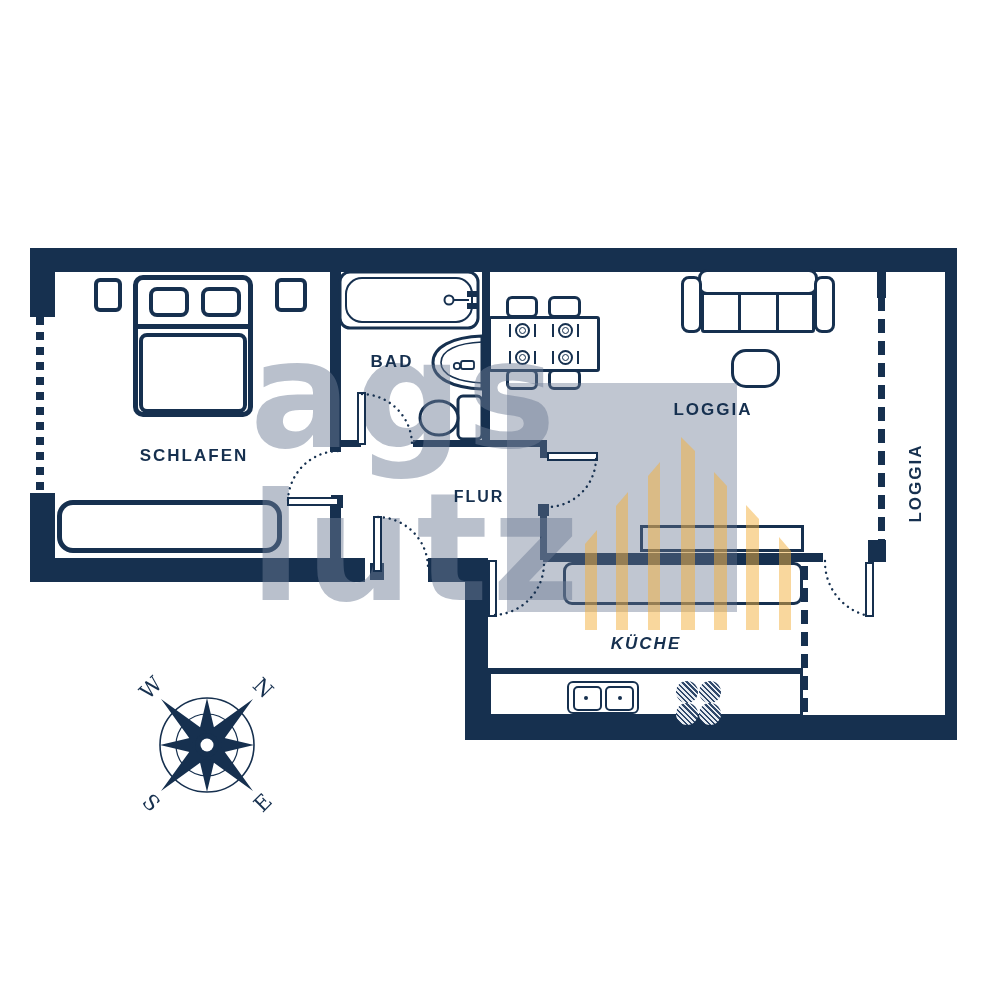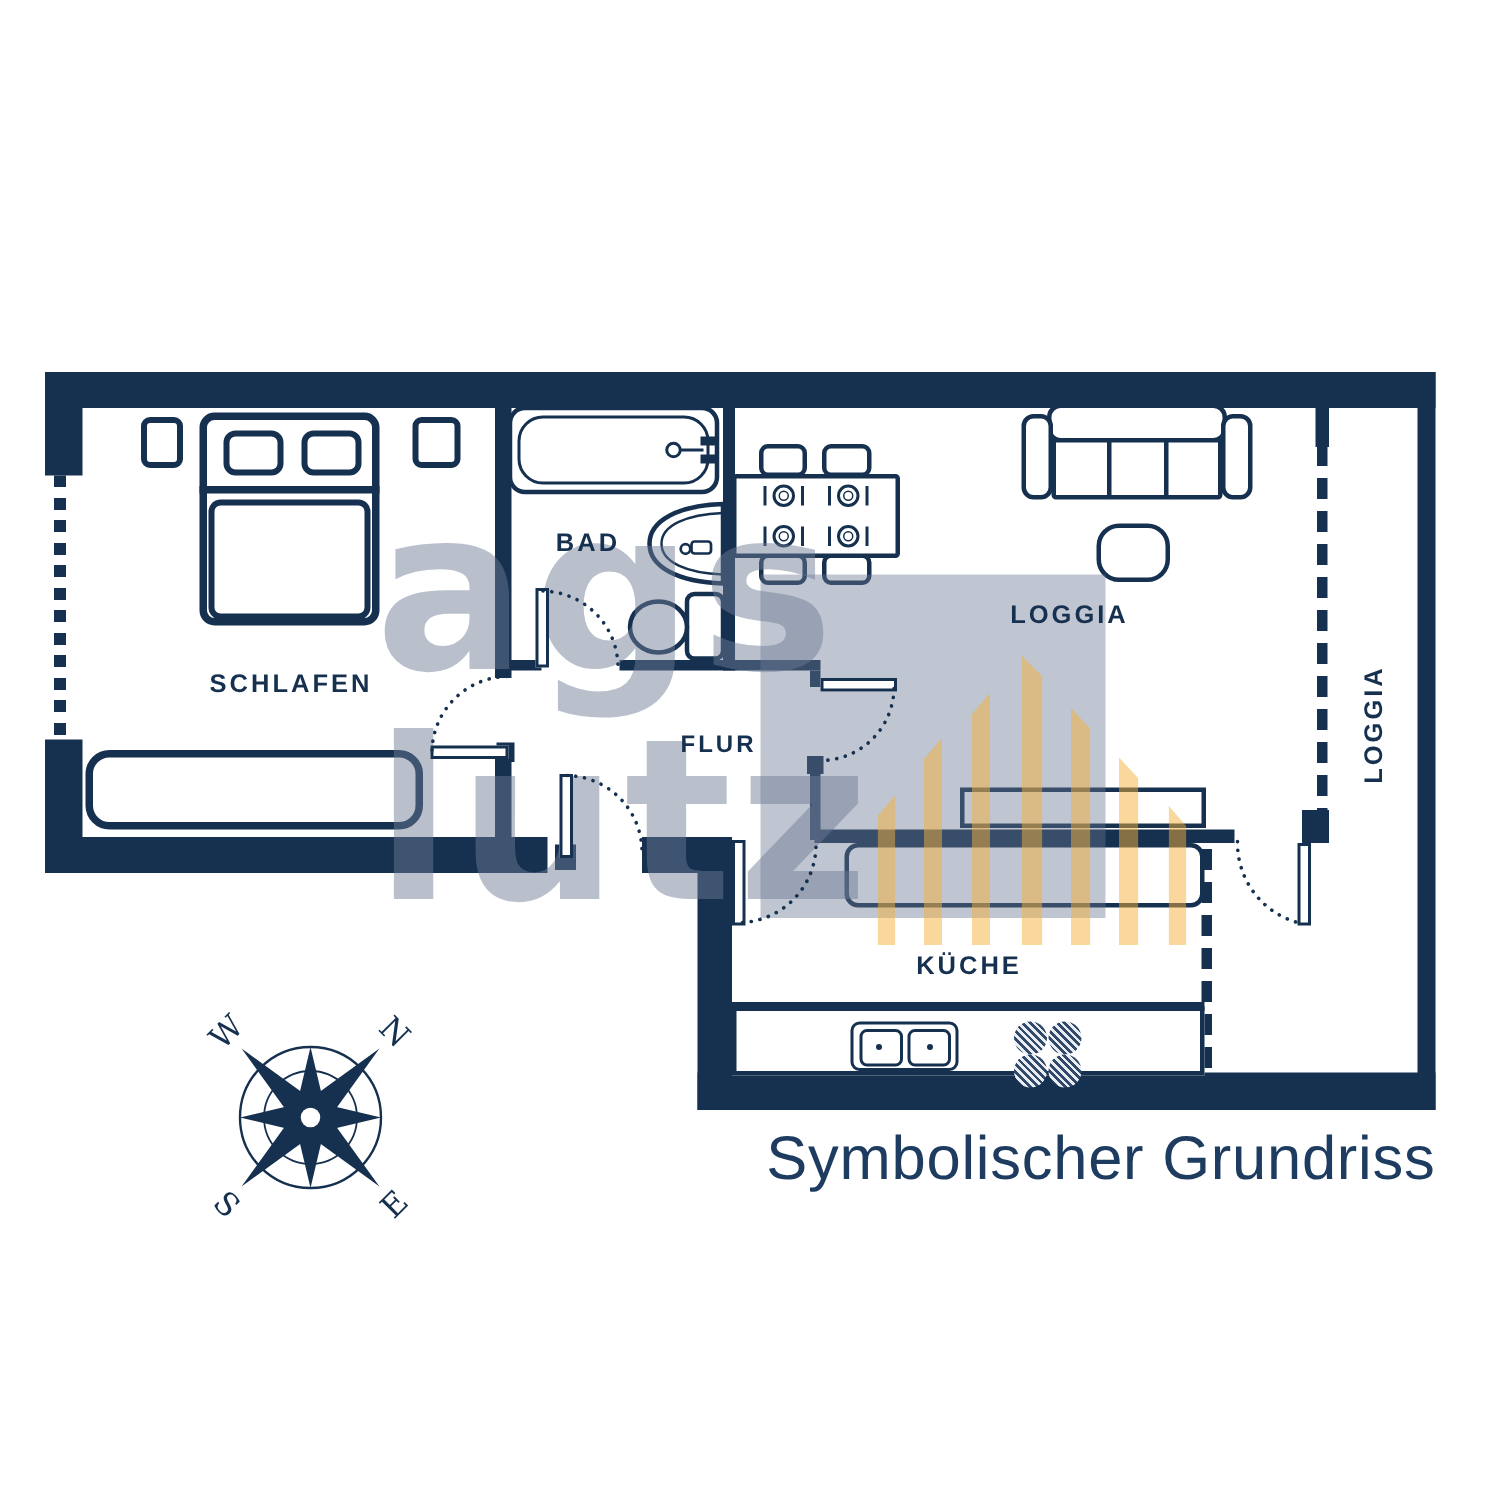--- a/index.html
+++ b/index.html
@@ -173,34 +173,33 @@
         <path d="M 495 615 A 52 52 0 0 0 544 564"></path>
         <path d="M 596 459 A 49 49 0 0 1 547 507"></path>
         <path d="M 825 561 A 55 55 0 0 0 869 616"></path>
       </g>
     </svg>
 
     <div class="lbl" style="left:194px;top:456px;">SCHLAFEN</div>
     <div class="lbl" style="left:392px;top:362px;text-align:right;">BAD</div>
     <div class="lbl" style="left:461px;top:497px;font-size:16px;padding-left:36px;">FLUR</div>
     <div class="lbl" style="left:713px;top:410px;">LOGGIA</div>
-    <div class="lbl" style="left:646px;top:644px;">KÜCHE</div>
+    <div class="lbl" style="left:646px;top:644px;font-style:italic;">KÜCHE</div>
     <div class="lbl lbl-rot" style="left:916px;top:483px;">LOGGIA</div>
   </div>
 
   <svg class="abs" width="160" height="170" viewBox="-80 -85 160 170" style="left:127px;top:660px;">
     <circle r="47" fill="none" stroke="#16304f" stroke-width="1.6"></circle>
     <circle r="31" fill="none" stroke="#16304f" stroke-width="1.2"></circle>
     <path d="M 0 -47 L 9 -9 L 47 0 L 9 9 L 0 47 L -9 9 L -47 0 L -9 -9 Z" fill="#16304f"></path>
     <path d="M 0 -65 L 9 -9 L 65 0 L 9 9 L 0 65 L -9 9 L -65 0 L -9 -9 Z" fill="#16304f" transform="rotate(45)"></path>
     <circle r="12" fill="#16304f"></circle>
     <circle r="6.5" fill="#fff"></circle>
     <g fill="#16304f" font-family="DejaVu Serif,serif" font-size="21" text-anchor="middle" dominant-baseline="central">
       <text x="56" y="-57" transform="rotate(45 56 -57)">N</text>
       <text x="-56" y="-57" transform="rotate(-45 -56 -57)">W</text>
       <text x="-56" y="58" transform="rotate(45 -56 58)">S</text>
       <text x="56" y="58" transform="rotate(-45 56 58)">E</text>
     </g>
   </svg>
 
-  <div class="title">Symbolischer Grundriss</div>
 
 </div>
 
 </body></html>

